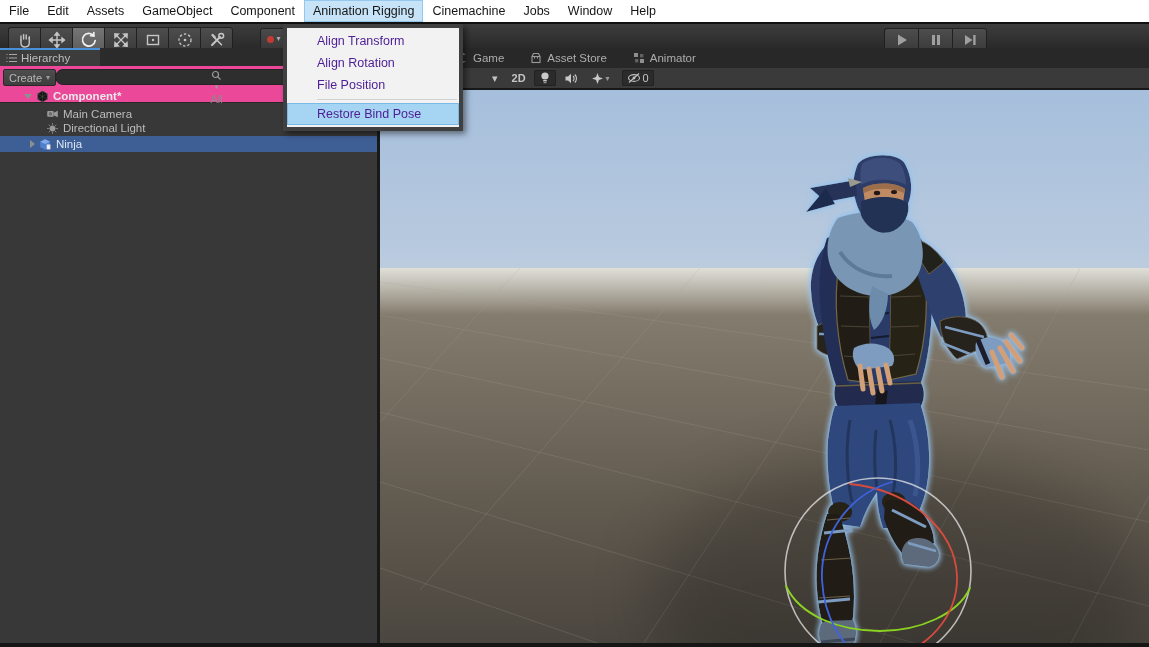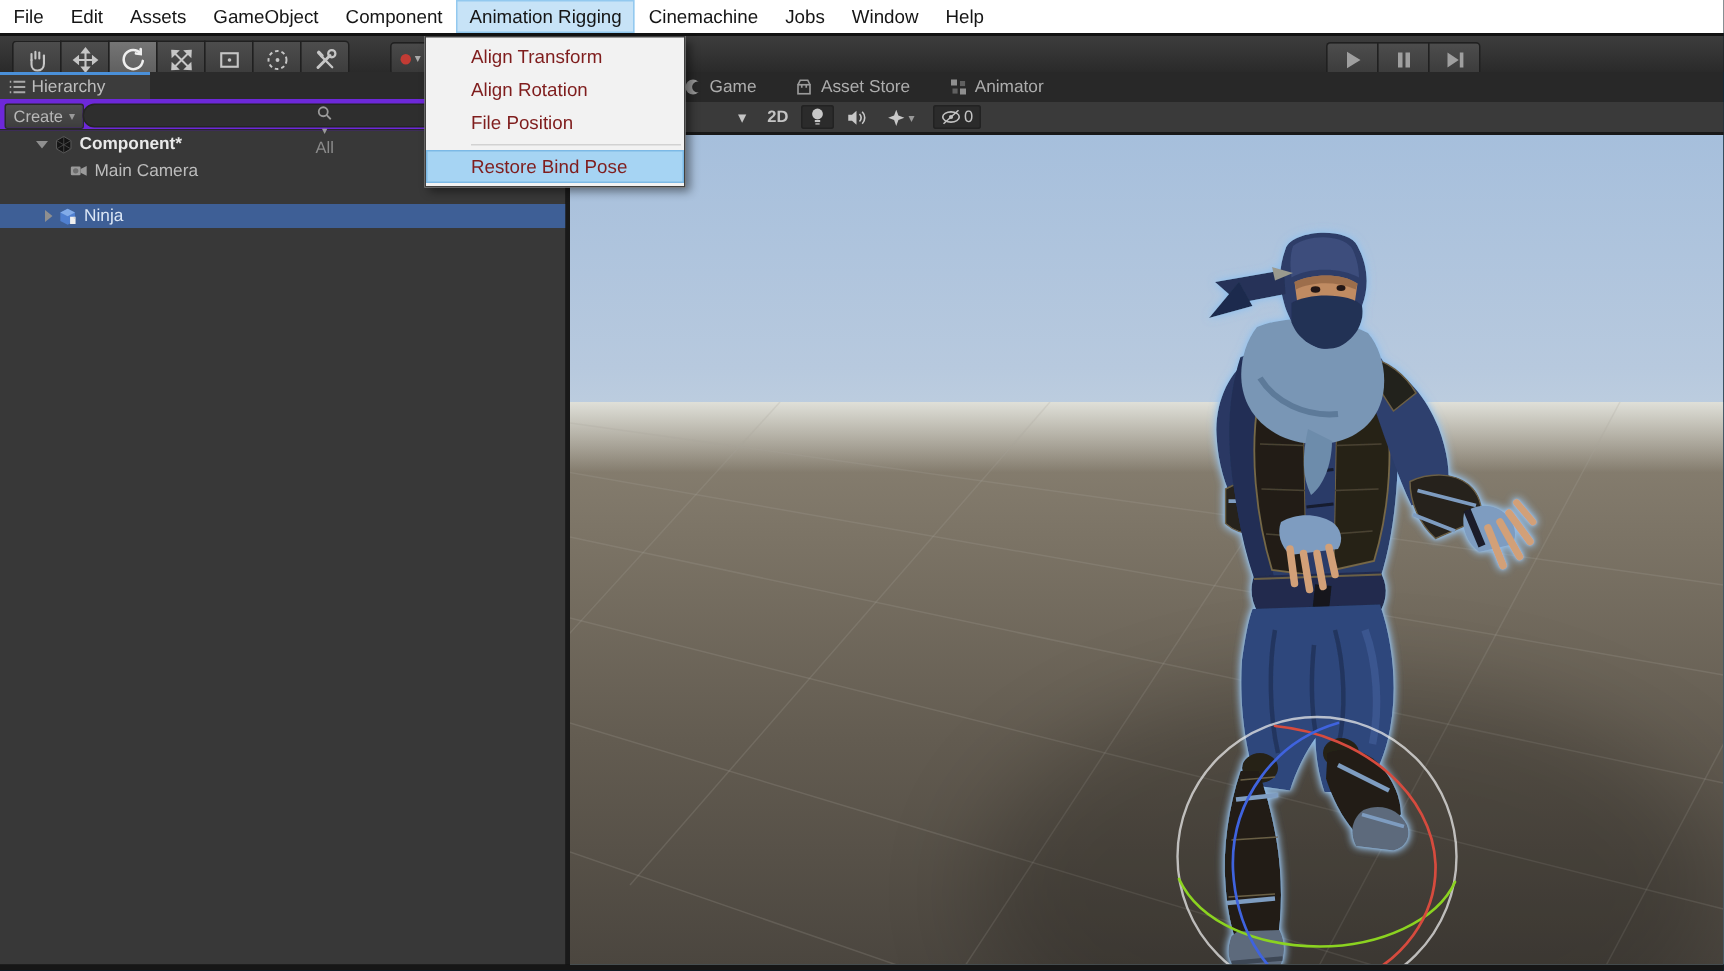--- a/index.html
+++ b/index.html
@@ -28,56 +28,56 @@
   .pbtn{width:33px;height:22px;background:linear-gradient(#4d4d4d,#3a3a3a);
         border:1px solid #202020;border-right-width:0;display:flex;align-items:center;justify-content:center;}
   .pbtn:first-child{border-radius:3px 0 0 3px;}
   .pbtn:last-child{border-right-width:1px;border-radius:0 3px 3px 0;}
   
   #hierarchy{position:absolute;left:0;top:48px;width:377px;height:595px;background:#383838;}
   #htabbar{position:absolute;left:0;top:0;width:100%;height:18px;background:#2b2b2b;}
   #htab{position:absolute;left:0;top:0;width:94px;height:16px;background:#3c3c3c;
         border-top:2px solid #4a90d9;display:flex;align-items:center;gap:4px;padding-left:6px;
         color:#bdbdbd;font-size:11.5px;box-sizing:content-box;}
-  #hcreaterow{position:absolute;left:0;top:18px;width:100%;height:21px;background:#6d28d9;
+  #hcreaterow{position:absolute;left:0;top:18px;width:100%;height:37px;background:#ec4899;
               border-bottom:1px solid #282828;box-sizing:border-box;}
   #createbtn{position:absolute;left:3px;top:3px;height:15px;padding:0 5px;display:flex;align-items:center;gap:4px;
              background:linear-gradient(#4e4e4e,#3e3e3e);border:1px solid #292929;border-radius:2px;
              color:#b8b8b8;font-size:11px;}
   #createbtn .car{font-size:8px;color:#999;}
   #searchbox{position:absolute;left:55px;right:4px;top:3px;height:14px;border-radius:8px;
              background:#2e2e2e;border:1px solid #242424;display:flex;align-items:center;gap:2px;
              padding-left:5px;color:#8b8b8b;font-size:11px;flex-direction:column;}
   .hrow{position:absolute;left:0;width:100%;height:16px;display:flex;align-items:center;
         color:#bcbcbc;font-size:11.5px;gap:4px;}
   .hrow.sel{background:#3e5f96;color:#dbe6f5;}
   .hrow .caret{width:0;height:0;}
   .caret.down{border-left:4px solid transparent;border-right:4px solid transparent;border-top:5px solid #8f8f8f;}
   .caret.right{border-top:4px solid transparent;border-bottom:4px solid transparent;border-left:5px solid #8f8f8f;}
   .hrow.b{font-weight:bold;color:#e9e9e9;}
   
   #vdivider{position:absolute;left:377px;top:48px;width:3px;height:595px;background:#191919;}
-  #viewport{position:absolute;left:380px;top:48px;width:769px;height:595px;background:#0c4a6e;}
+  #viewport{position:absolute;left:380px;top:48px;width:769px;height:595px;background:#d946ef;}
   #vtabs{position:absolute;left:0;top:0;width:100%;height:20px;background:#282828;
          display:flex;align-items:center;padding-left:76px;box-sizing:border-box;}
   .vtab{display:flex;align-items:center;gap:5px;margin-right:26px;color:#adadad;font-size:11.5px;}
   #vctrl{position:absolute;left:0;top:20px;width:100%;height:20px;background:#3a3a3a;
          border-bottom:2px solid #181818;box-sizing:content-box;display:flex;align-items:center;
          padding-left:112px;gap:3px;color:#c4c4c4;font-size:11px;}
   .cbtn{height:16px;padding:0 5px;display:flex;align-items:center;gap:2px;border-radius:2px;}
   .cbtn.pressed{background:#2b2b2b;box-shadow:inset 0 0 0 1px #222;}
   .cbtn .car{font-size:8px;color:#999;}
   #scene{position:absolute;left:0;top:42px;width:769px;height:553px;overflow:hidden;
          background:linear-gradient(#a6bfdc 0%,#b7c9de 28%,#dde5e4 62%,#eef0ea 100%);}
   #scenesvg{position:absolute;left:0;top:0;}
   #bottomstrip{position:absolute;left:0;top:643px;width:1149px;height:4px;background:#161616;}
   
   #ctxmenu{position:absolute;left:283px;top:24px;width:172px;background:#f2f2f2;
-           border:1px solid #404040;box-shadow:3px 3px 6px rgba(0,0,0,.45);padding:2px 0;z-index:60;
-           font-size:12.5px;color:#7f1d1d;}
+           border:4px solid #404040;box-shadow:3px 3px 6px rgba(0,0,0,.45);padding:2px 0;z-index:60;
+           font-size:12.5px;color:#4c1d95;}
   .cmi{height:22px;line-height:22px;padding-left:30px;}
   .cmi.hl{background:#a6d4f3;box-shadow:inset 0 0 0 1px #7cb9e6;}
   .csep{height:1px;background:#d2d2d2;margin:3px 2px 3px 30px;}
   svg{display:block;}
 </style>
 </head>
 <body>
 
 <div id="app">
 
@@ -235,20 +235,29 @@
     </div>
     <div class="hrow" style="top:56px;padding-left:46px;box-sizing:border-box;align-items:flex-end;">
       <span>
           <svg width="13" height="13" viewBox="0 0 16 16">
             <rect x="1.5" y="5" width="8" height="7" rx="1" fill="#9a9a9a"></rect>
             <circle cx="5.5" cy="8.5" r="2.2" fill="#6e6e6e"></circle>
             <path d="M9.5 7 L14.5 4.5 L14.5 12.5 L9.5 10 Z" fill="#9a9a9a"></path>
           </svg>
         </span>
       <span>Main Camera</span>
+    </div>
+    <div class="hrow" style="top:72px;padding-left:46px;box-sizing:border-box;">
+      <span>
+          <svg width="13" height="13" viewBox="0 0 16 16" stroke="#9a9a9a" stroke-width="1.2">
+            <circle cx="8" cy="8" r="3.2" fill="#9a9a9a"></circle>
+            <path d="M8 1.5 L8 3.3 M8 12.7 L8 14.5 M1.5 8 L3.3 8 M12.7 8 L14.5 8 M3.4 3.4 L4.6 4.6 M11.4 11.4 L12.6 12.6 M12.6 3.4 L11.4 4.6 M4.6 11.4 L3.4 12.6"></path>
+          </svg>
+        </span>
+      <span>Directional Light</span>
     </div>
     <div class="hrow sel" style="top:88px;padding-left:30px;box-sizing:border-box;">
       <span class="caret right"></span>
       <span>
           <svg width="13" height="13" viewBox="0 0 16 16">
             <path d="M7.5 1.5 L13.5 4.5 L13.5 11.5 L7.5 14.5 L1.5 11.5 L1.5 4.5 Z" fill="#4f7fd0"></path>
             <path d="M7.5 1.5 L13.5 4.5 L7.5 7.5 L1.5 4.5 Z" fill="#82abe8"></path>
             <path d="M9.5 8 L14 8 L14 14 L9.5 14 Z" fill="#efefef"></path>
             <path d="M12.5 8 L14 9.5 L12.5 9.5 Z" fill="#c4c4c4"></path>
           </svg>

